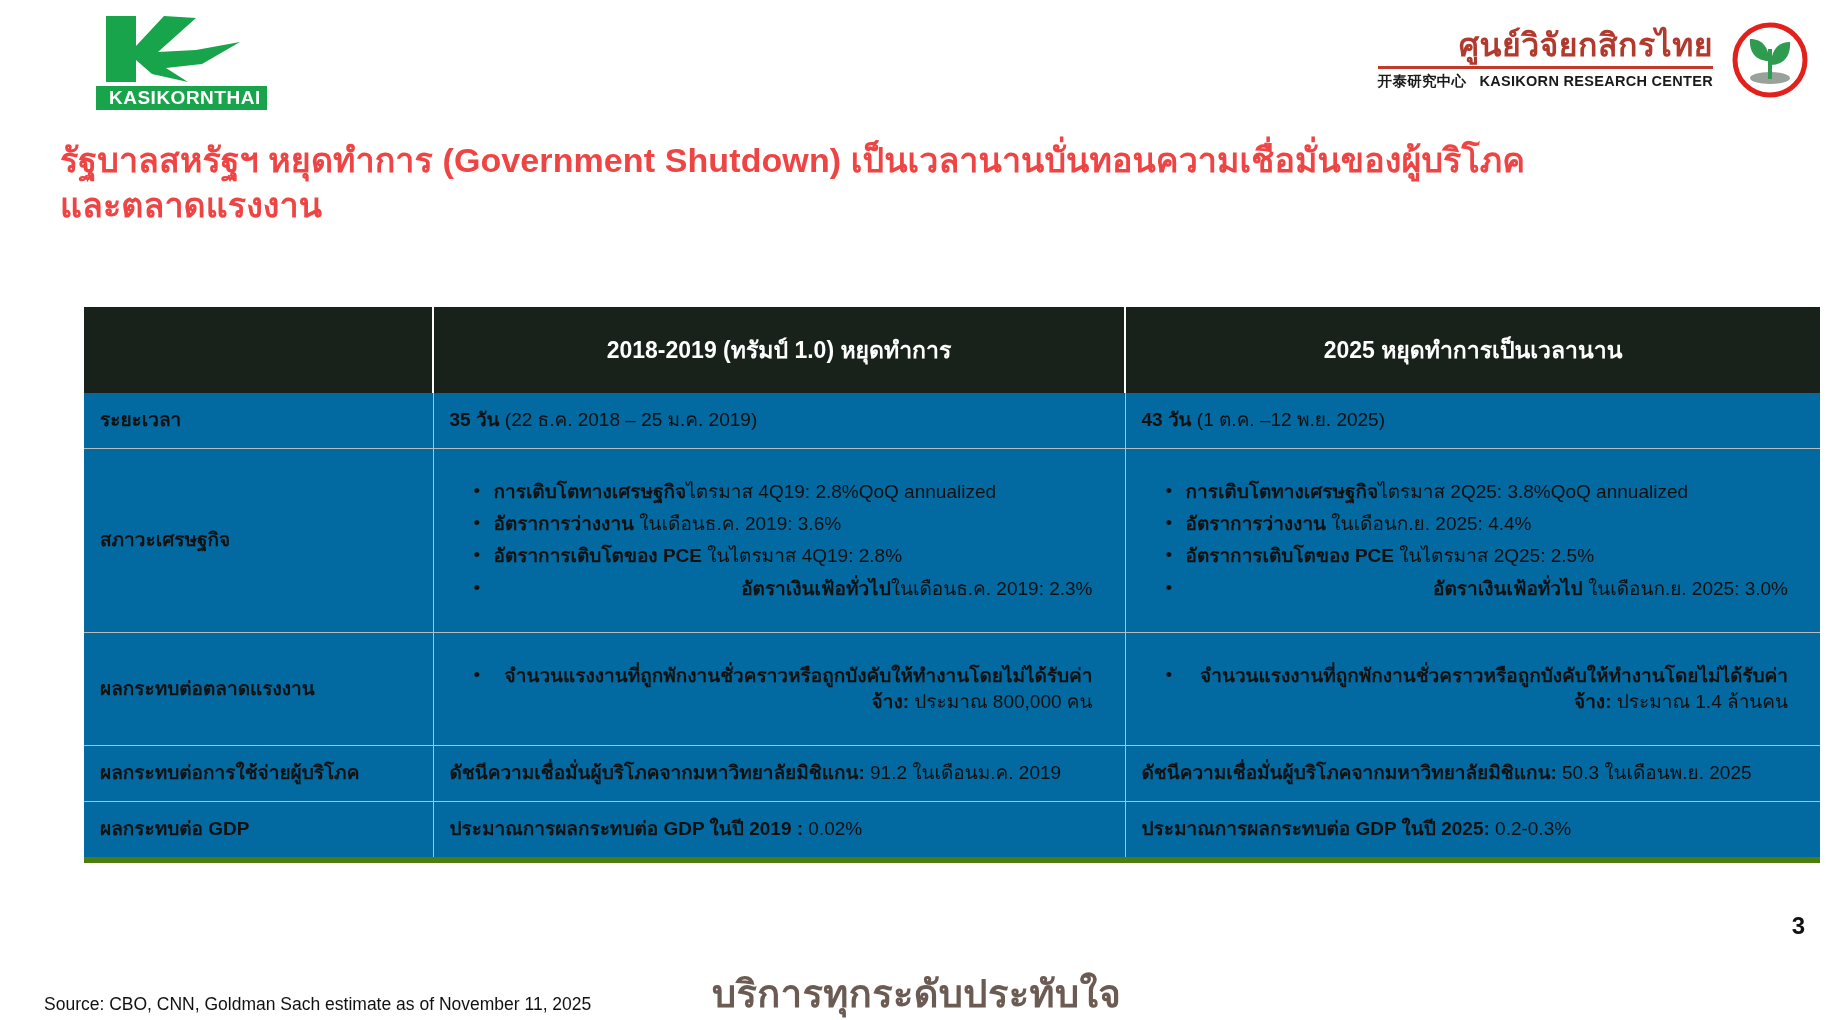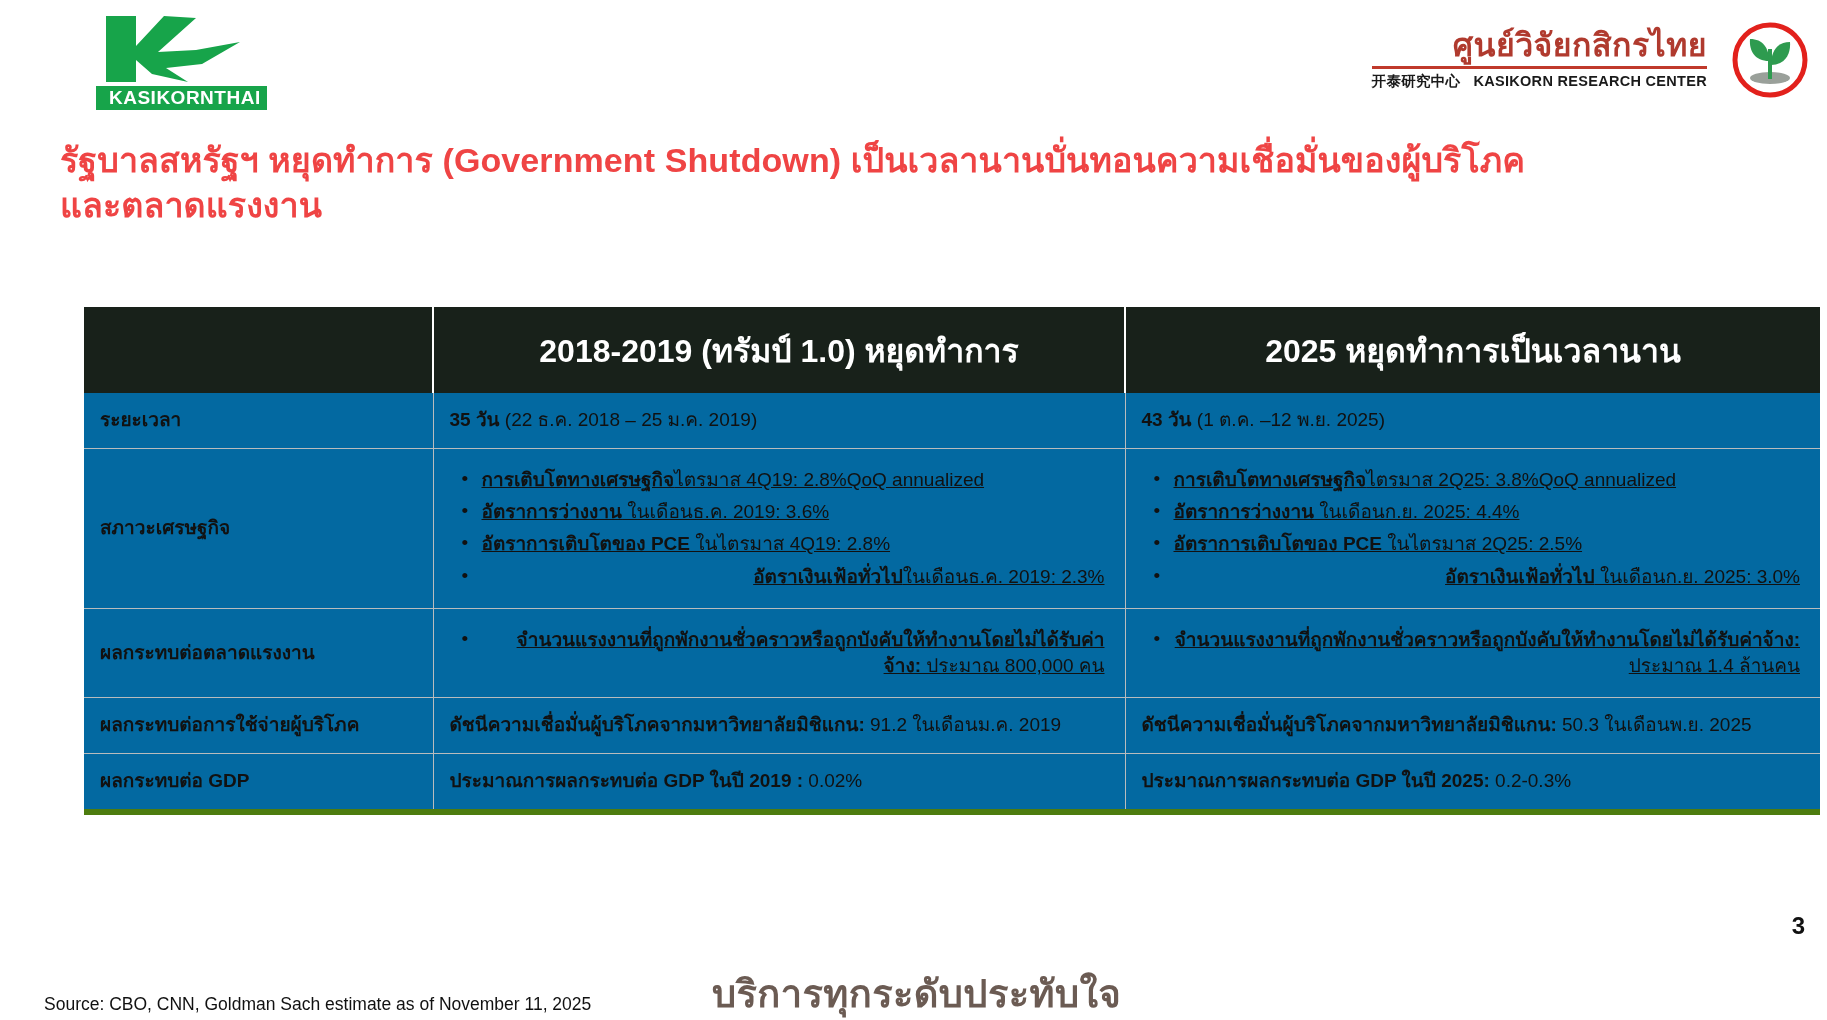--- a/index.html
+++ b/index.html
@@ -49,21 +49,21 @@
     font-family: "Liberation Sans", sans-serif;
   }
 
   .logo-right {
     position: absolute;
     right: 18px;
     top: 10px;
     height: 100px;
     display: flex;
     align-items: center;
-    gap: 24px;
+    gap: 18px;
   }
   .krc-text {
     text-align: right;
   }
   .krc-th {
     color: #b03a2e;
     font-weight: bold;
     font-size: 32px;
     line-height: 1.05;
     letter-spacing: 0.5px;
@@ -115,21 +115,21 @@
     border-collapse: collapse;
     table-layout: fixed;
   }
   table.cmp col.c1 { width: 349px; }
   table.cmp col.c2 { width: 692px; }
   table.cmp col.c3 { width: 695px; }
 
   table.cmp thead th {
     background: #18211a;
     color: #ffffff;
-    font-size: 32px;
+    font-size: 23px;
     font-weight: bold;
     height: 78px;
     vertical-align: middle;
     text-align: center;
     padding: 4px 10px;
     font-family: "Liberation Sans", "DejaVu Sans", sans-serif;
   }
   table.cmp thead th.blank { background: #18211a; }
   table.cmp thead th + th { border-left: 2px solid #ffffff; }
 
@@ -147,24 +147,23 @@
   table.cmp tbody td:last-child { border-right: none; }
   table.cmp tbody tr:last-child td { border-bottom: 6px solid #4d7c0f; }
 
   td.rowlabel {
     font-weight: bold;
     font-size: 19px;
   }
   .bold { font-weight: bold; }
 
   ul.bul {
-    margin: 4px;
+    margin: 16px;
     padding: 0 0 0 26px;
     list-style: none;
-    text-decoration: underline;
   }
   ul.bul li {
     position: relative;
     margin: 0 0 6px 0;
     padding-left: 2px;
     line-height: 1.38;
   }
   ul.bul li:last-child { margin-bottom: 0; text-align: right; }
   ul.bul li::before {
     content: "\2022";

